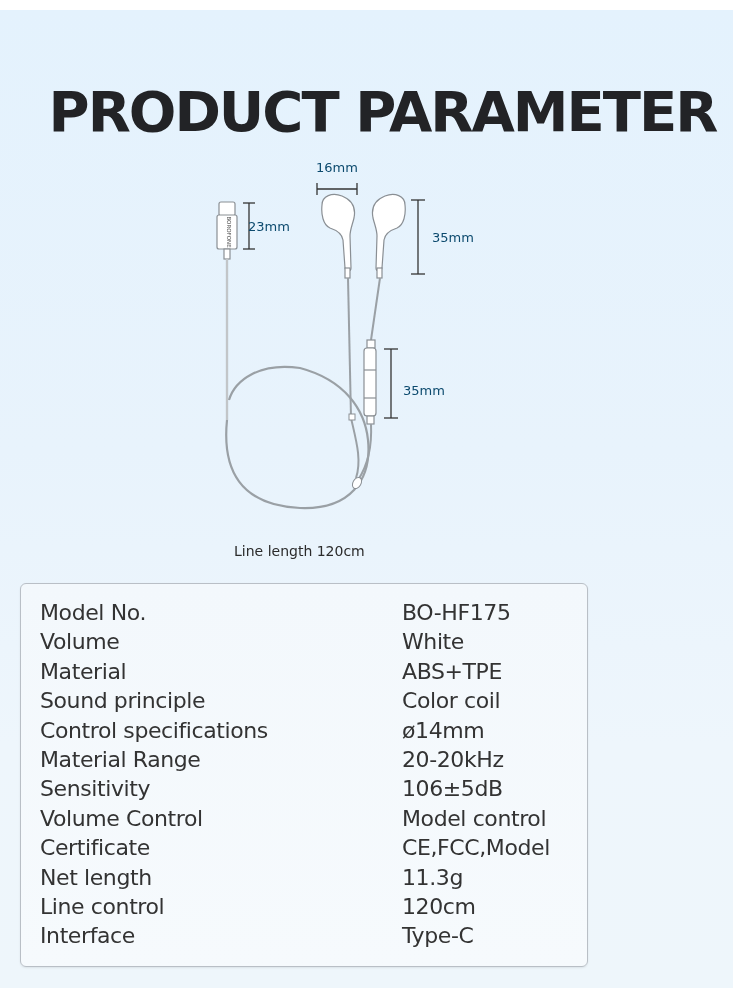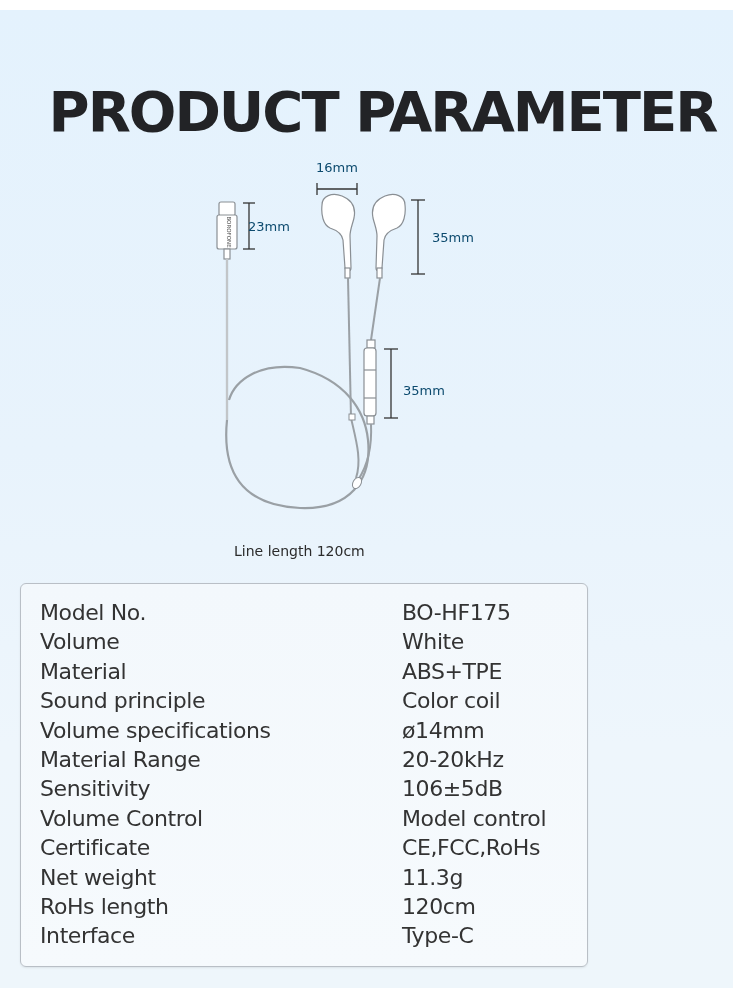--- a/index.html
+++ b/index.html
@@ -114,45 +114,45 @@
       </div>
     <div class="row">
         <span class="k">Material</span>
         <span class="v">ABS+TPE</span>
       </div>
     <div class="row">
         <span class="k">Sound principle</span>
         <span class="v">Color coil</span>
       </div>
     <div class="row">
-        <span class="k">Volume specifications</span>
+        <span class="k">Control specifications</span>
         <span class="v">ø14mm</span>
       </div>
     <div class="row">
         <span class="k">Material Range</span>
         <span class="v">20-20kHz</span>
       </div>
     <div class="row">
         <span class="k">Sensitivity</span>
         <span class="v">106±5dB</span>
       </div>
     <div class="row">
         <span class="k">Volume Control</span>
         <span class="v">Model control</span>
       </div>
     <div class="row">
         <span class="k">Certificate</span>
-        <span class="v">CE,FCC,RoHs</span>
+        <span class="v">CE,FCC,Model</span>
       </div>
     <div class="row">
-        <span class="k">Net weight</span>
+        <span class="k">Net length</span>
         <span class="v">11.3g</span>
       </div>
     <div class="row">
-        <span class="k">RoHs length</span>
+        <span class="k">Line control</span>
         <span class="v">120cm</span>
       </div>
     <div class="row">
         <span class="k">Interface</span>
         <span class="v">Type-C</span>
       </div>
   </div>
 </div>
 
 </body></html>

